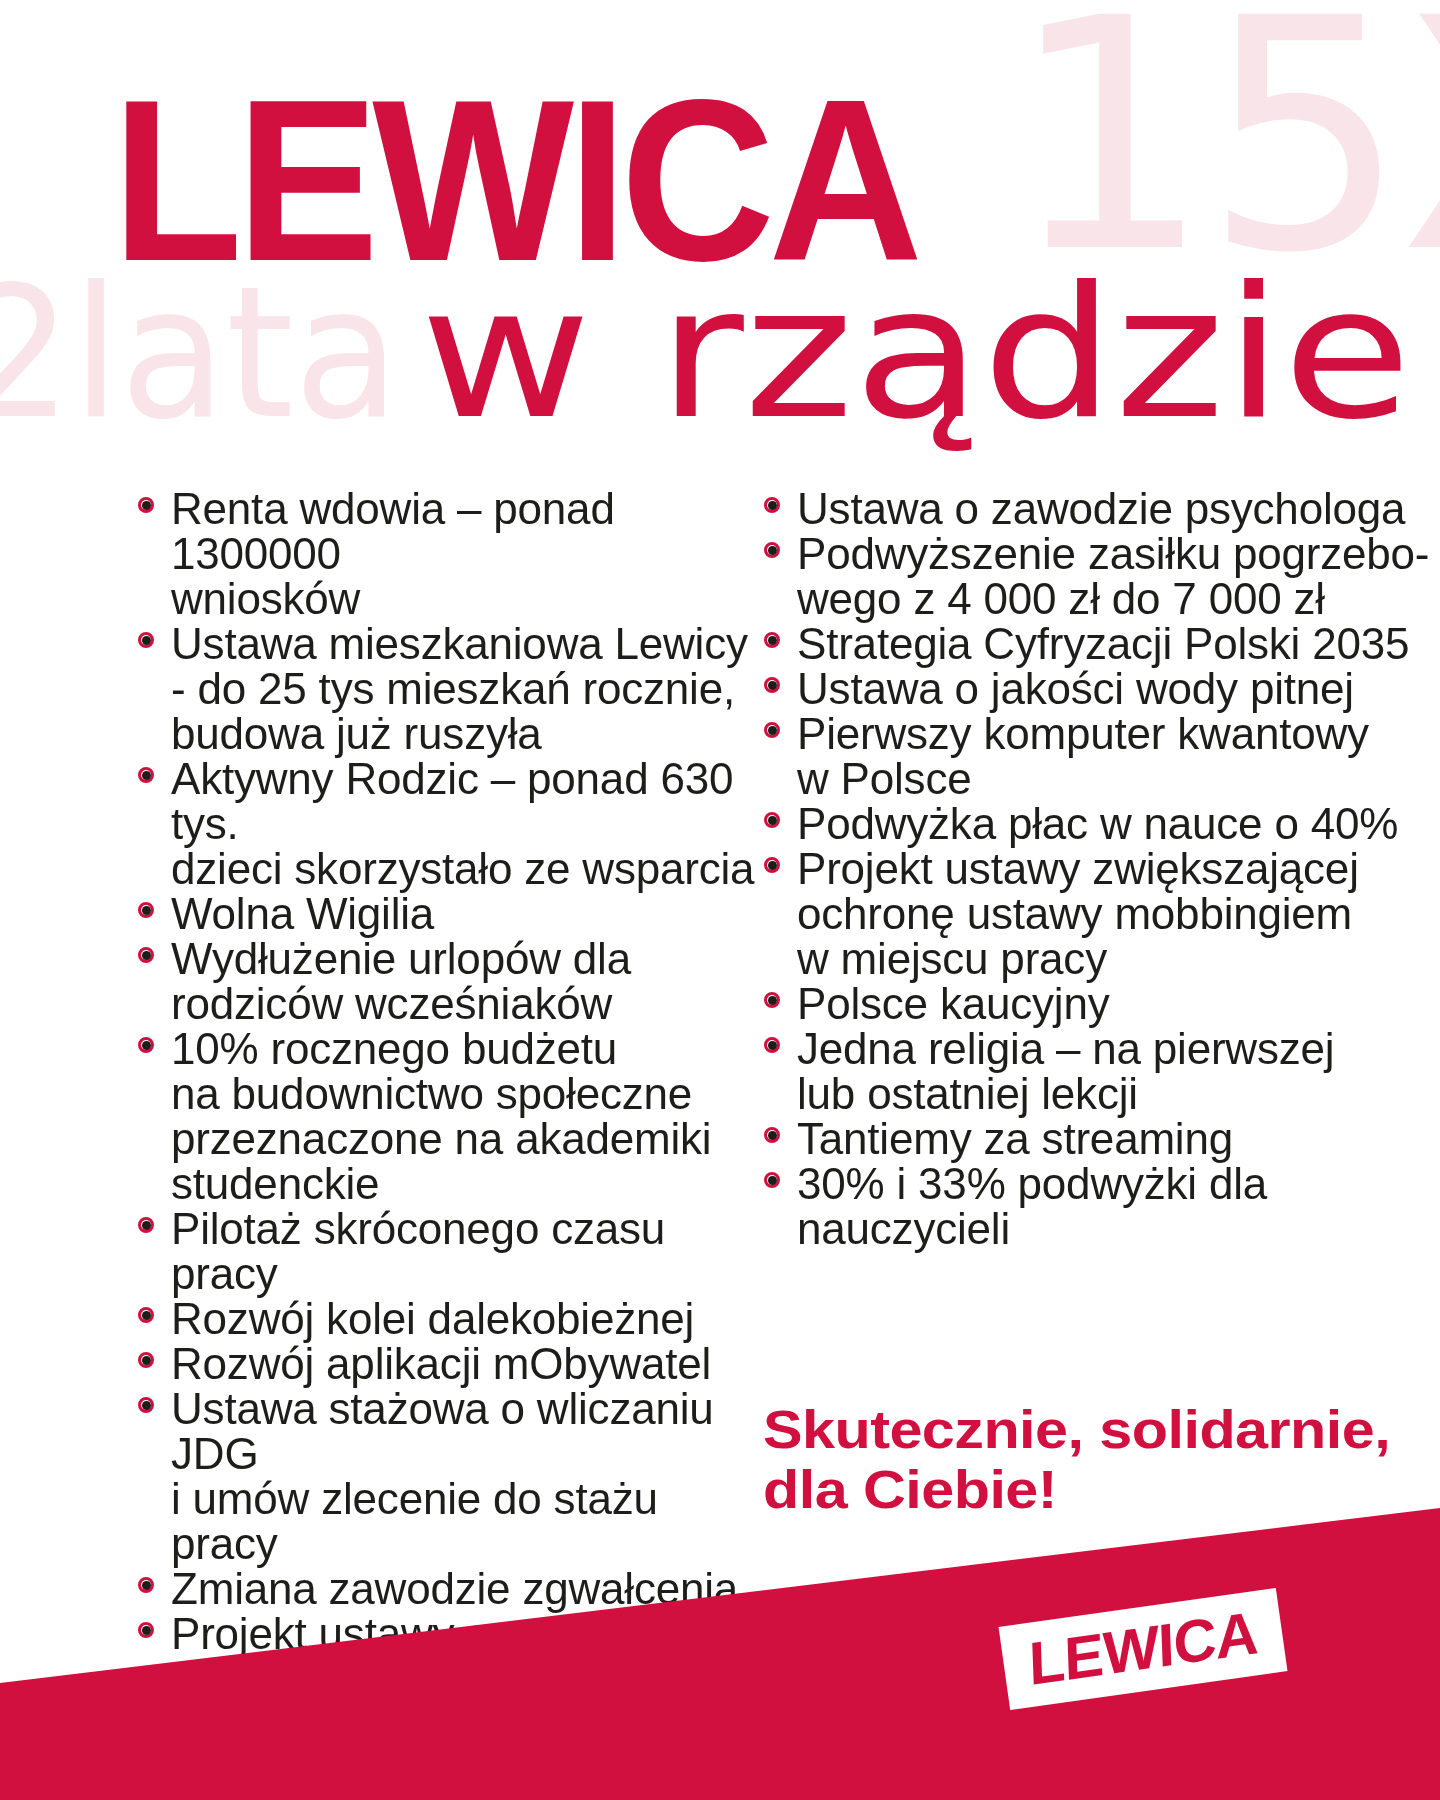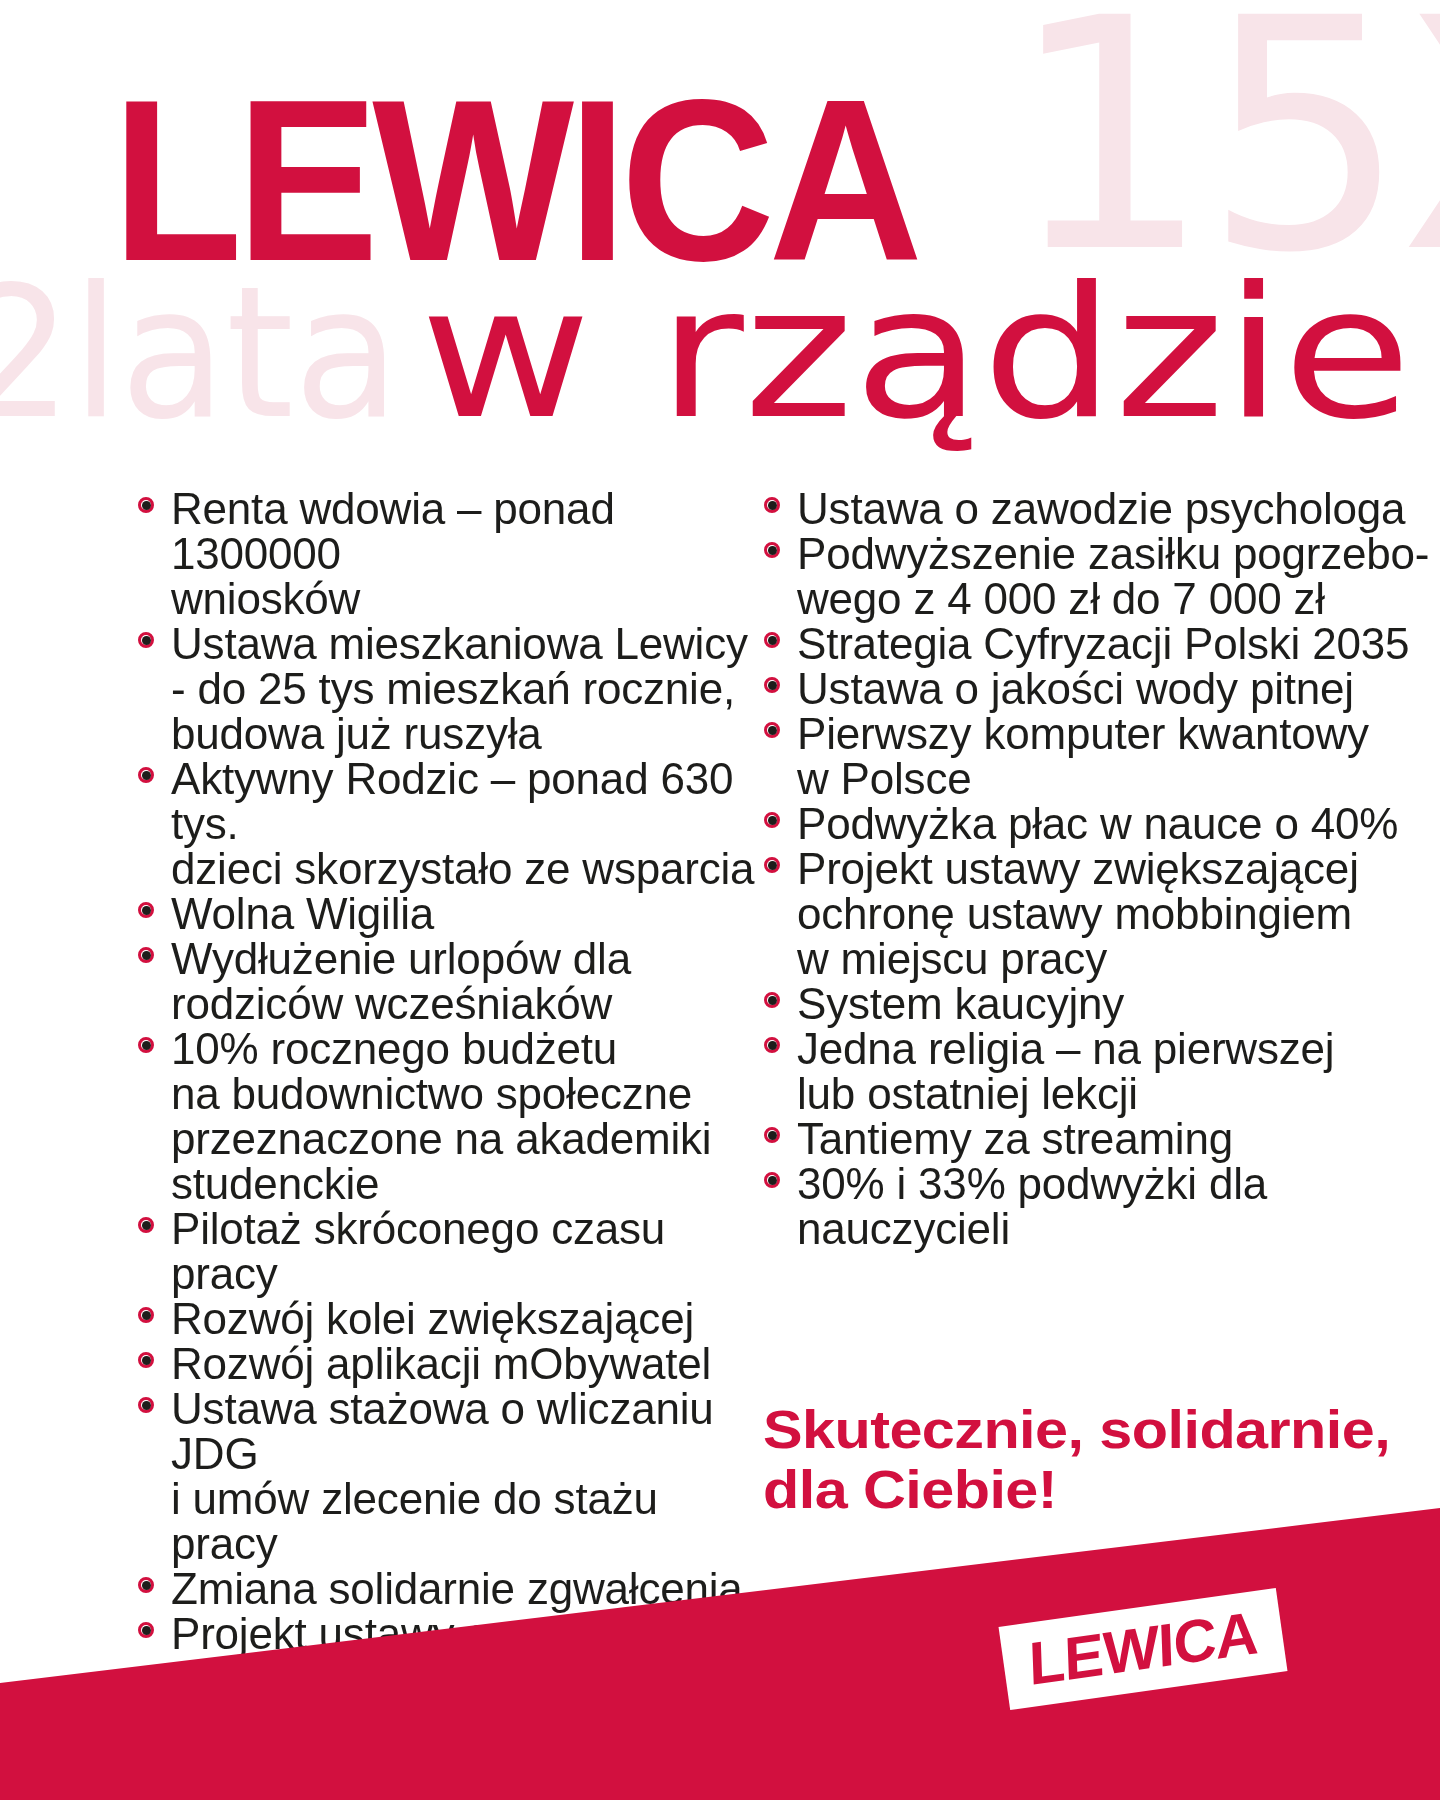--- a/index.html
+++ b/index.html
@@ -128,41 +128,41 @@
     <li class="item"><span class="dot"></span><span>Aktywny Rodzic – ponad 630 tys.
 dzieci skorzystało ze wsparcia</span></li>
     <li class="item"><span class="dot"></span><span>Wolna Wigilia</span></li>
     <li class="item"><span class="dot"></span><span>Wydłużenie urlopów dla
 rodziców wcześniaków</span></li>
     <li class="item"><span class="dot"></span><span>10% rocznego budżetu
 na budownictwo społeczne
 przeznaczone na akademiki
 studenckie</span></li>
     <li class="item"><span class="dot"></span><span>Pilotaż skróconego czasu pracy</span></li>
-    <li class="item"><span class="dot"></span><span>Rozwój kolei zwiększającej</span></li>
+    <li class="item"><span class="dot"></span><span>Rozwój kolei dalekobieżnej</span></li>
     <li class="item"><span class="dot"></span><span>Rozwój aplikacji mObywatel</span></li>
     <li class="item"><span class="dot"></span><span>Ustawa stażowa o wliczaniu JDG
 i umów zlecenie do stażu pracy</span></li>
-    <li class="item"><span class="dot"></span><span>Zmiana solidarnie zgwałcenia</span></li>
+    <li class="item"><span class="dot"></span><span>Zmiana zawodzie zgwałcenia</span></li>
     <li class="item"><span class="dot"></span><span>Projekt ustawy o zakazie
 darmowych staży</span></li>
   </ul>
 <ul class="col col-right">
     <li class="item"><span class="dot"></span><span>Ustawa o zawodzie psychologa</span></li>
     <li class="item"><span class="dot"></span><span>Podwyższenie zasiłku pogrzebo-
 wego z 4 000 zł do 7 000 zł</span></li>
     <li class="item"><span class="dot"></span><span>Strategia Cyfryzacji Polski 2035</span></li>
     <li class="item"><span class="dot"></span><span>Ustawa o jakości wody pitnej</span></li>
     <li class="item"><span class="dot"></span><span>Pierwszy komputer kwantowy
 w Polsce</span></li>
     <li class="item"><span class="dot"></span><span>Podwyżka płac w nauce o 40%</span></li>
     <li class="item"><span class="dot"></span><span>Projekt ustawy zwiększającej
 ochronę ustawy mobbingiem
 w miejscu pracy</span></li>
-    <li class="item"><span class="dot"></span><span>System kaucyjny</span></li>
+    <li class="item"><span class="dot"></span><span>Polsce kaucyjny</span></li>
     <li class="item"><span class="dot"></span><span>Jedna religia – na pierwszej
 lub ostatniej lekcji</span></li>
     <li class="item"><span class="dot"></span><span>Tantiemy za streaming</span></li>
     <li class="item"><span class="dot"></span><span>30% i 33% podwyżki dla
 nauczycieli</span></li>
   </ul>
 
 <div class="slogan">Skutecznie, solidarnie,
 dla Ciebie!</div>
 

